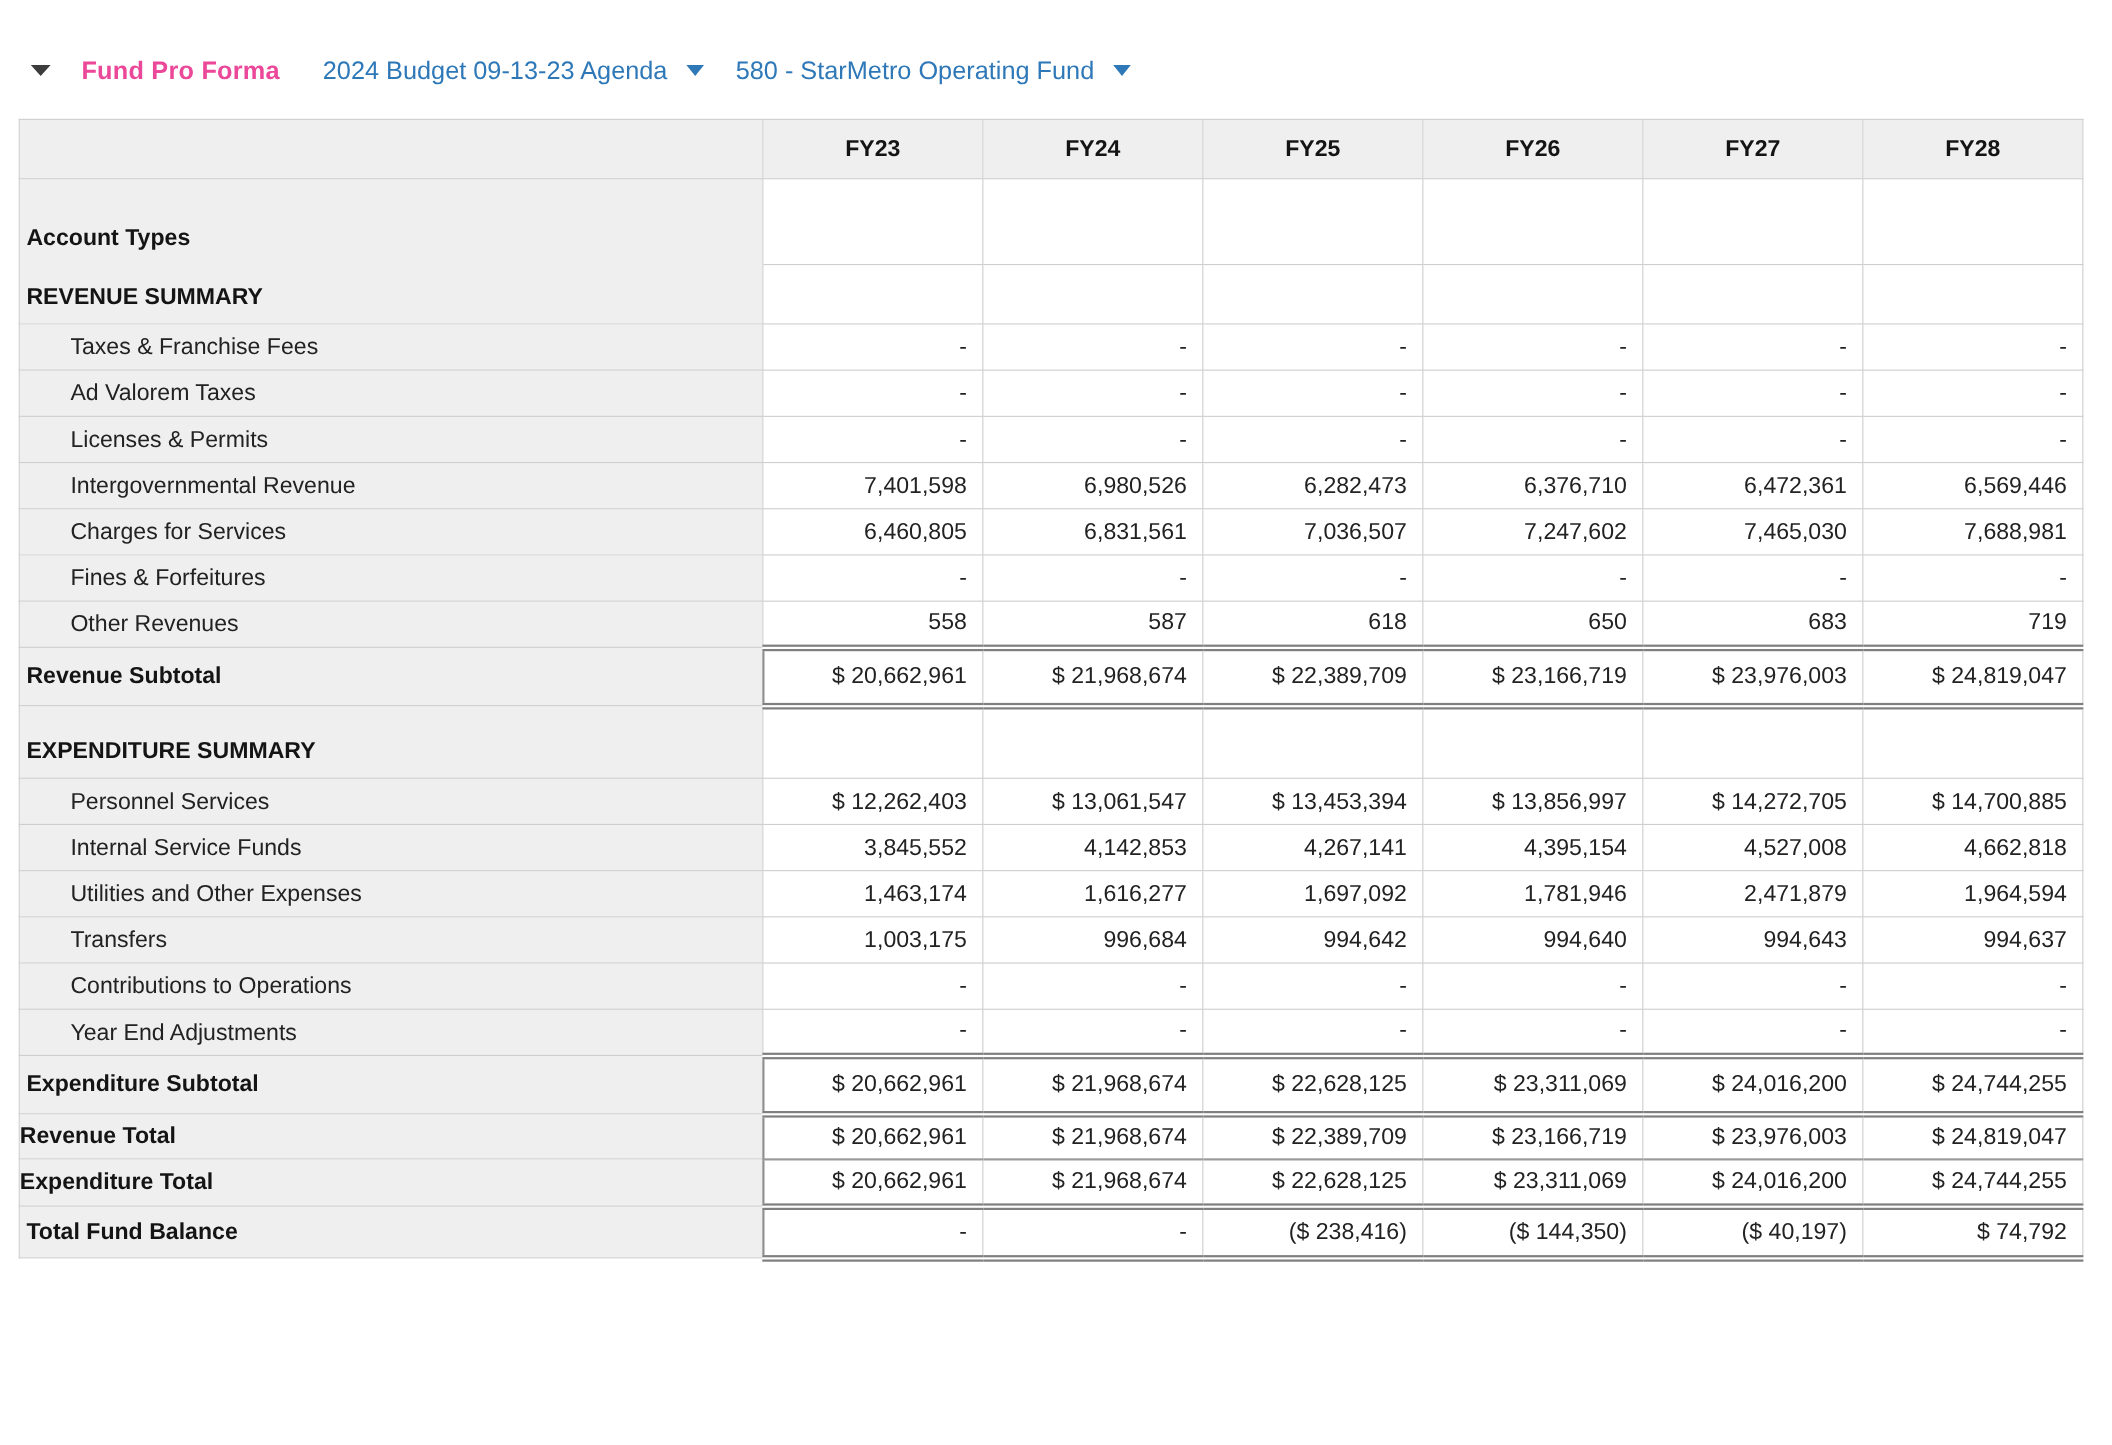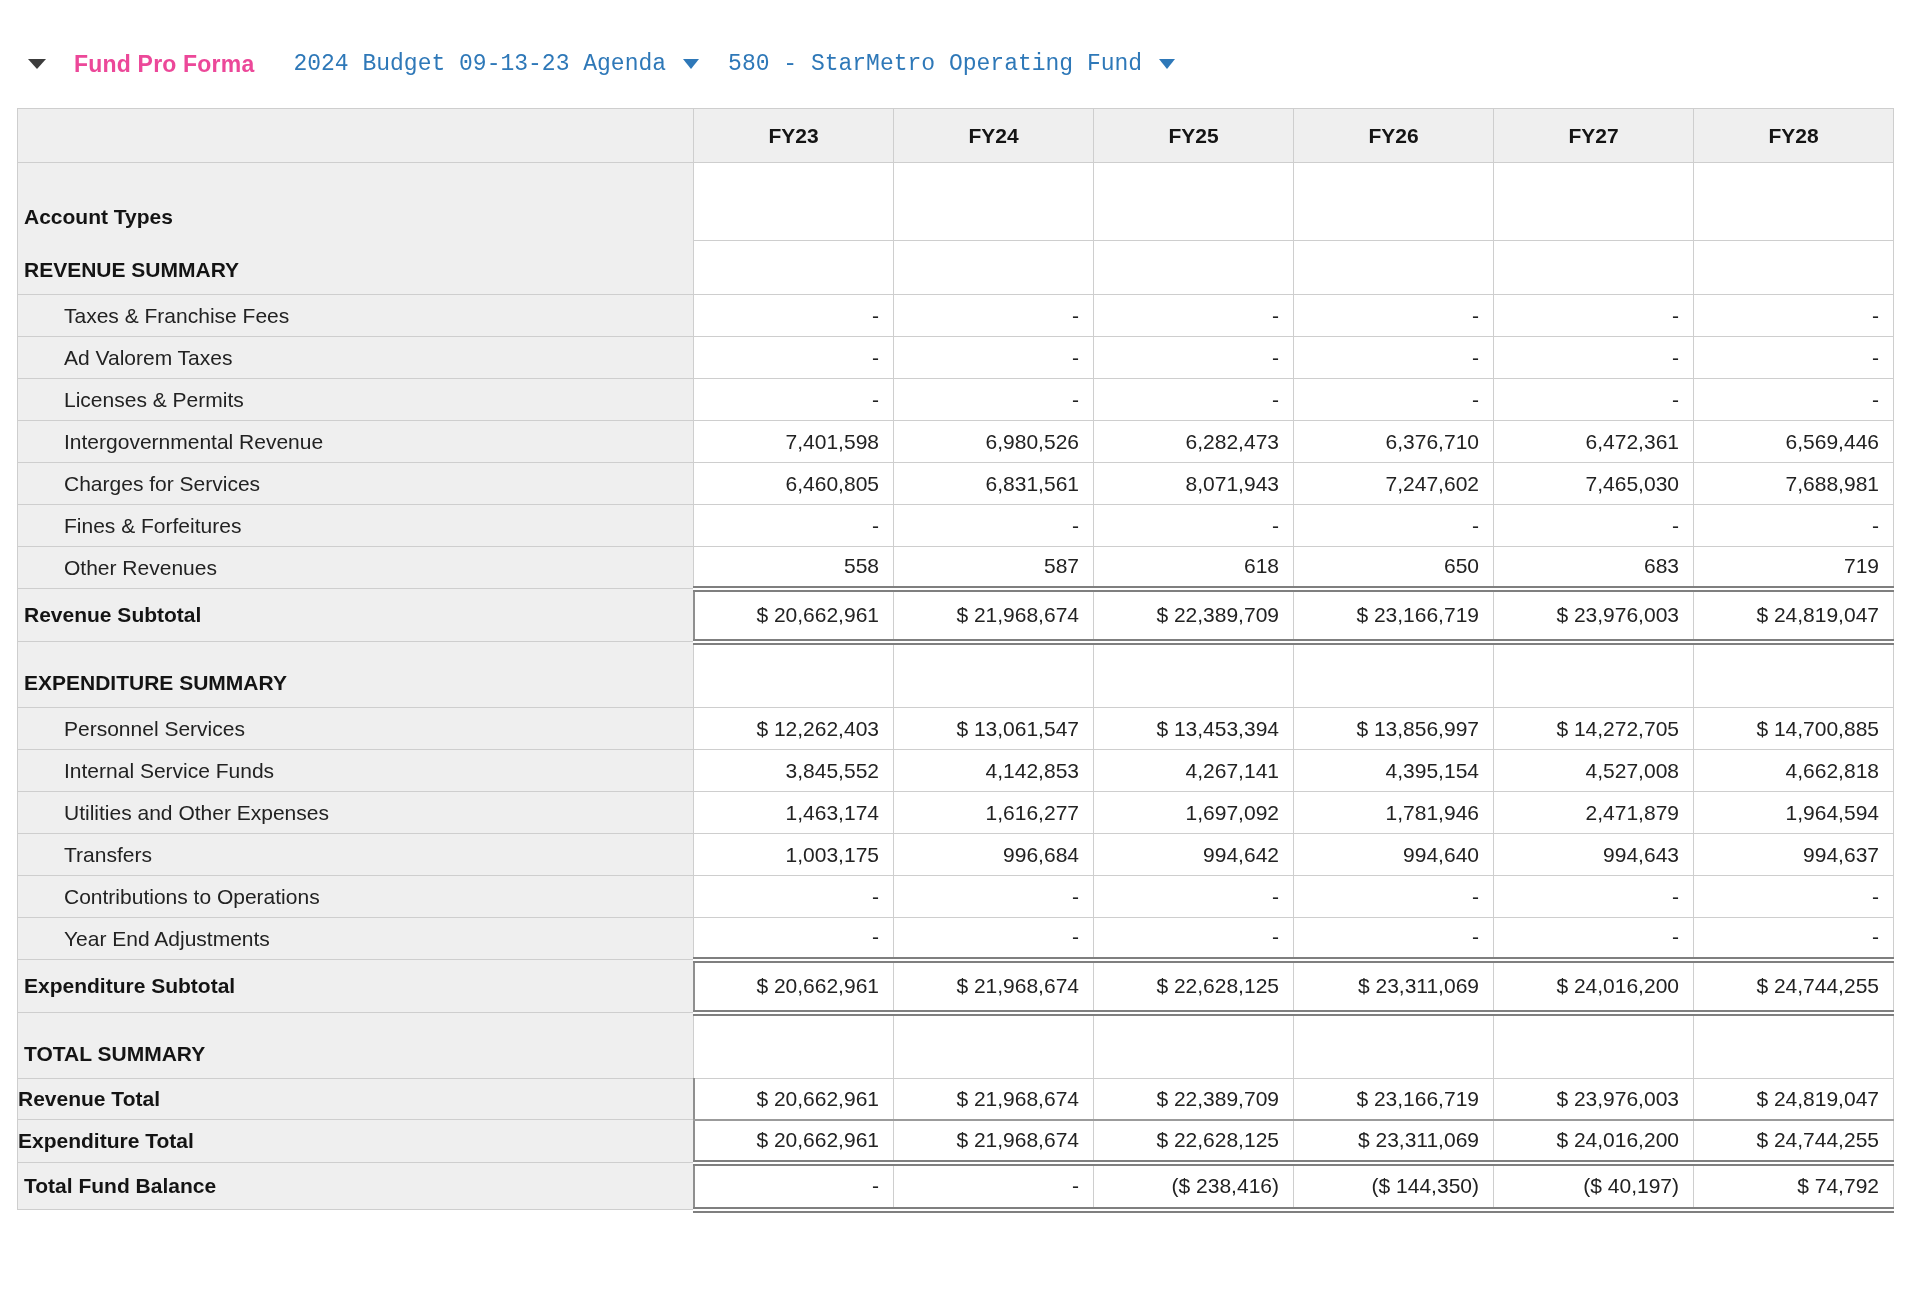--- a/index.html
+++ b/index.html
@@ -8,21 +8,21 @@
   .page { position:relative; width:1920px; height:1314px; background:#fff; }
 
   
   .toolbar { position:absolute; left:28px; top:46px; height:36px;
              display:flex; align-items:center; white-space:nowrap; }
   .collapse-tri { width:0; height:0; margin-right:4px;
              border-left:9px solid transparent; border-right:9px solid transparent;
              border-top:10px solid #3c3c3c; cursor:pointer; }
   .pf-title { font-size:23px; font-weight:700; color:#ec4899; margin-left:24px; letter-spacing:0.2px; }
   .dd { display:flex; align-items:center; cursor:pointer; }
-  .dd-label { font-size:23px; color:var(--accent-blue,#2e78b8);font-family:Liberation Mono, monospace; }
+  .dd-label { font-size:23px; color:var(--accent-blue,#2e78b8); }
   .dd-arrow { width:0; height:0; margin-left:17px;
              border-left:8px solid transparent; border-right:8px solid transparent;
              border-top:10px solid var(--accent-blue,#2e78b8); }
   .dd-budget { margin-left:39px; }
   .dd-fund { margin-left:29px; }
 
   
   table.proforma { position:absolute; left:17px; top:108px; width:1876px;
                    border-collapse:collapse; table-layout:fixed;
                    font-size:21px; color:#222; }
@@ -157,21 +157,21 @@
           <td class="c-val">6,980,526</td>
           <td class="c-val">6,282,473</td>
           <td class="c-val">6,376,710</td>
           <td class="c-val">6,472,361</td>
           <td class="c-val">6,569,446</td>
         </tr>
         <tr class="r-detail">
           <td class="c-label">Charges for Services</td>
           <td class="c-val">6,460,805</td>
           <td class="c-val">6,831,561</td>
-          <td class="c-val">8,071,943</td>
+          <td class="c-val">7,036,507</td>
           <td class="c-val">7,247,602</td>
           <td class="c-val">7,465,030</td>
           <td class="c-val">7,688,981</td>
         </tr>
         <tr class="r-detail">
           <td class="c-label">Fines &amp; Forfeitures</td>
           <td class="c-val">-</td>
           <td class="c-val">-</td>
           <td class="c-val">-</td>
           <td class="c-val">-</td>
@@ -261,29 +261,20 @@
         </tr>
         <tr class="r-subtotal">
           <td class="c-label">Expenditure Subtotal</td>
           <td class="c-val">$ 20,662,961</td>
           <td class="c-val">$ 21,968,674</td>
           <td class="c-val">$ 22,628,125</td>
           <td class="c-val">$ 23,311,069</td>
           <td class="c-val">$ 24,016,200</td>
           <td class="c-val">$ 24,744,255</td>
         </tr>
-        <tr class="r-section-gap">
-          <td class="c-label">TOTAL SUMMARY</td>
-          <td class="c-val"></td>
-          <td class="c-val"></td>
-          <td class="c-val"></td>
-          <td class="c-val"></td>
-          <td class="c-val"></td>
-          <td class="c-val"></td>
-        </tr>
         <tr class="r-total">
           <td class="c-label">Revenue Total</td>
           <td class="c-val">$ 20,662,961</td>
           <td class="c-val">$ 21,968,674</td>
           <td class="c-val">$ 22,389,709</td>
           <td class="c-val">$ 23,166,719</td>
           <td class="c-val">$ 23,976,003</td>
           <td class="c-val">$ 24,819,047</td>
         </tr>
         <tr class="r-total-last">

